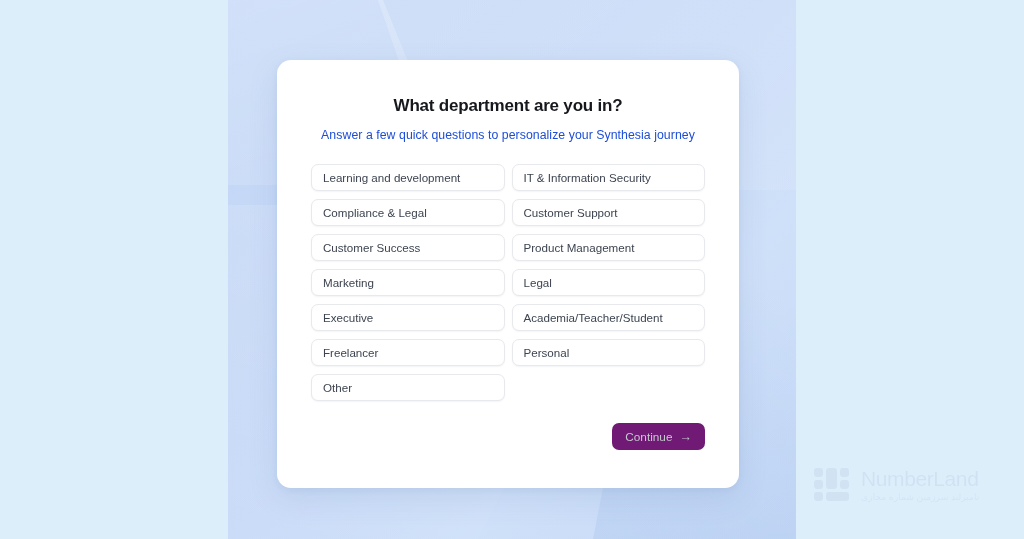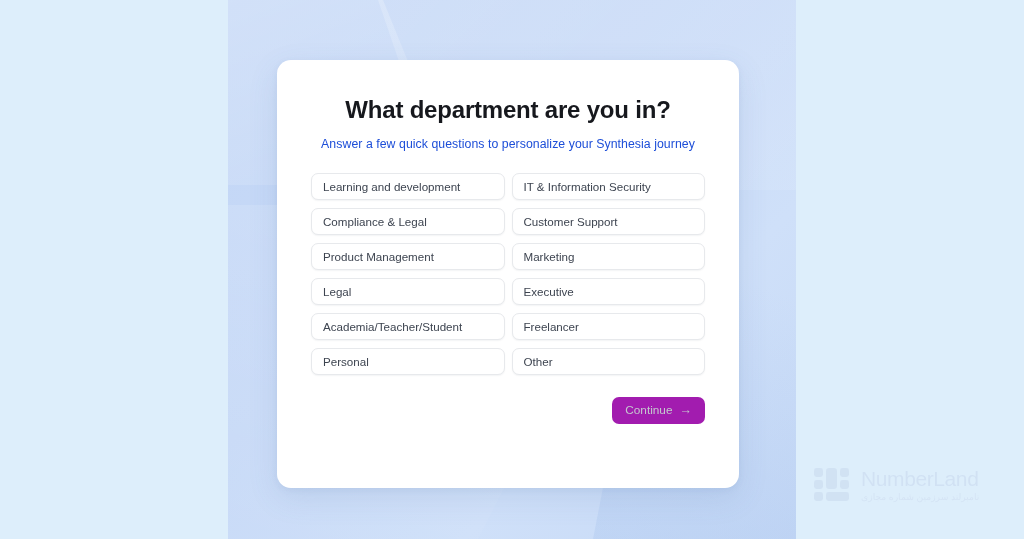--- a/index.html
+++ b/index.html
@@ -89,21 +89,21 @@
     background: #ffffff;
     border-radius: 14px;
     box-shadow: 0 10px 30px rgba(80,110,160,0.13), 0 2px 6px rgba(80,110,160,0.08);
     box-sizing: border-box;
     padding: 36px 34px 22px 34px;
   }
 
   #page-title {
     margin: 0;
     text-align: center;
-    font-size: 24px;
+    font-size: 17px;
     font-weight: bold;
     color: #16181d;
     letter-spacing: -0.2px;
     line-height: 1.2;
   }
   #page-subtitle {
     margin: 12px 0 0 0;
     text-align: center;
     font-size: 12.3px;
     font-weight: normal;
@@ -142,21 +142,21 @@
     justify-content: flex-end;
   }
   #continue-button {
     display: inline-flex;
     align-items: center;
     gap: 7px;
     height: 27px;
     padding: 0 13px;
     border: none;
     border-radius: 7px;
-    background: #a21caf;
+    background: #701a75;
     color: #c4c8ce;
     font-family: "Liberation Sans", sans-serif;
     font-size: 11.8px;
     cursor: default;
   }
   #continue-button .arrow-glyph {
     font-size: 12.5px;
     line-height: 1;
     color: #c4c8ce;
   }
@@ -221,20 +221,23 @@
         <span>Learning and development</span>
       </div>
       <div class="option-button">
         <span>IT &amp; Information Security</span>
       </div>
       <div class="option-button">
         <span>Compliance &amp; Legal</span>
       </div>
       <div class="option-button">
         <span>Customer Support</span>
+      </div>
+      <div class="option-button">
+        <span>Customer Success</span>
       </div>
       <div class="option-button">
         <span>Product Management</span>
       </div>
       <div class="option-button">
         <span>Marketing</span>
       </div>
       <div class="option-button">
         <span>Legal</span>
       </div>

